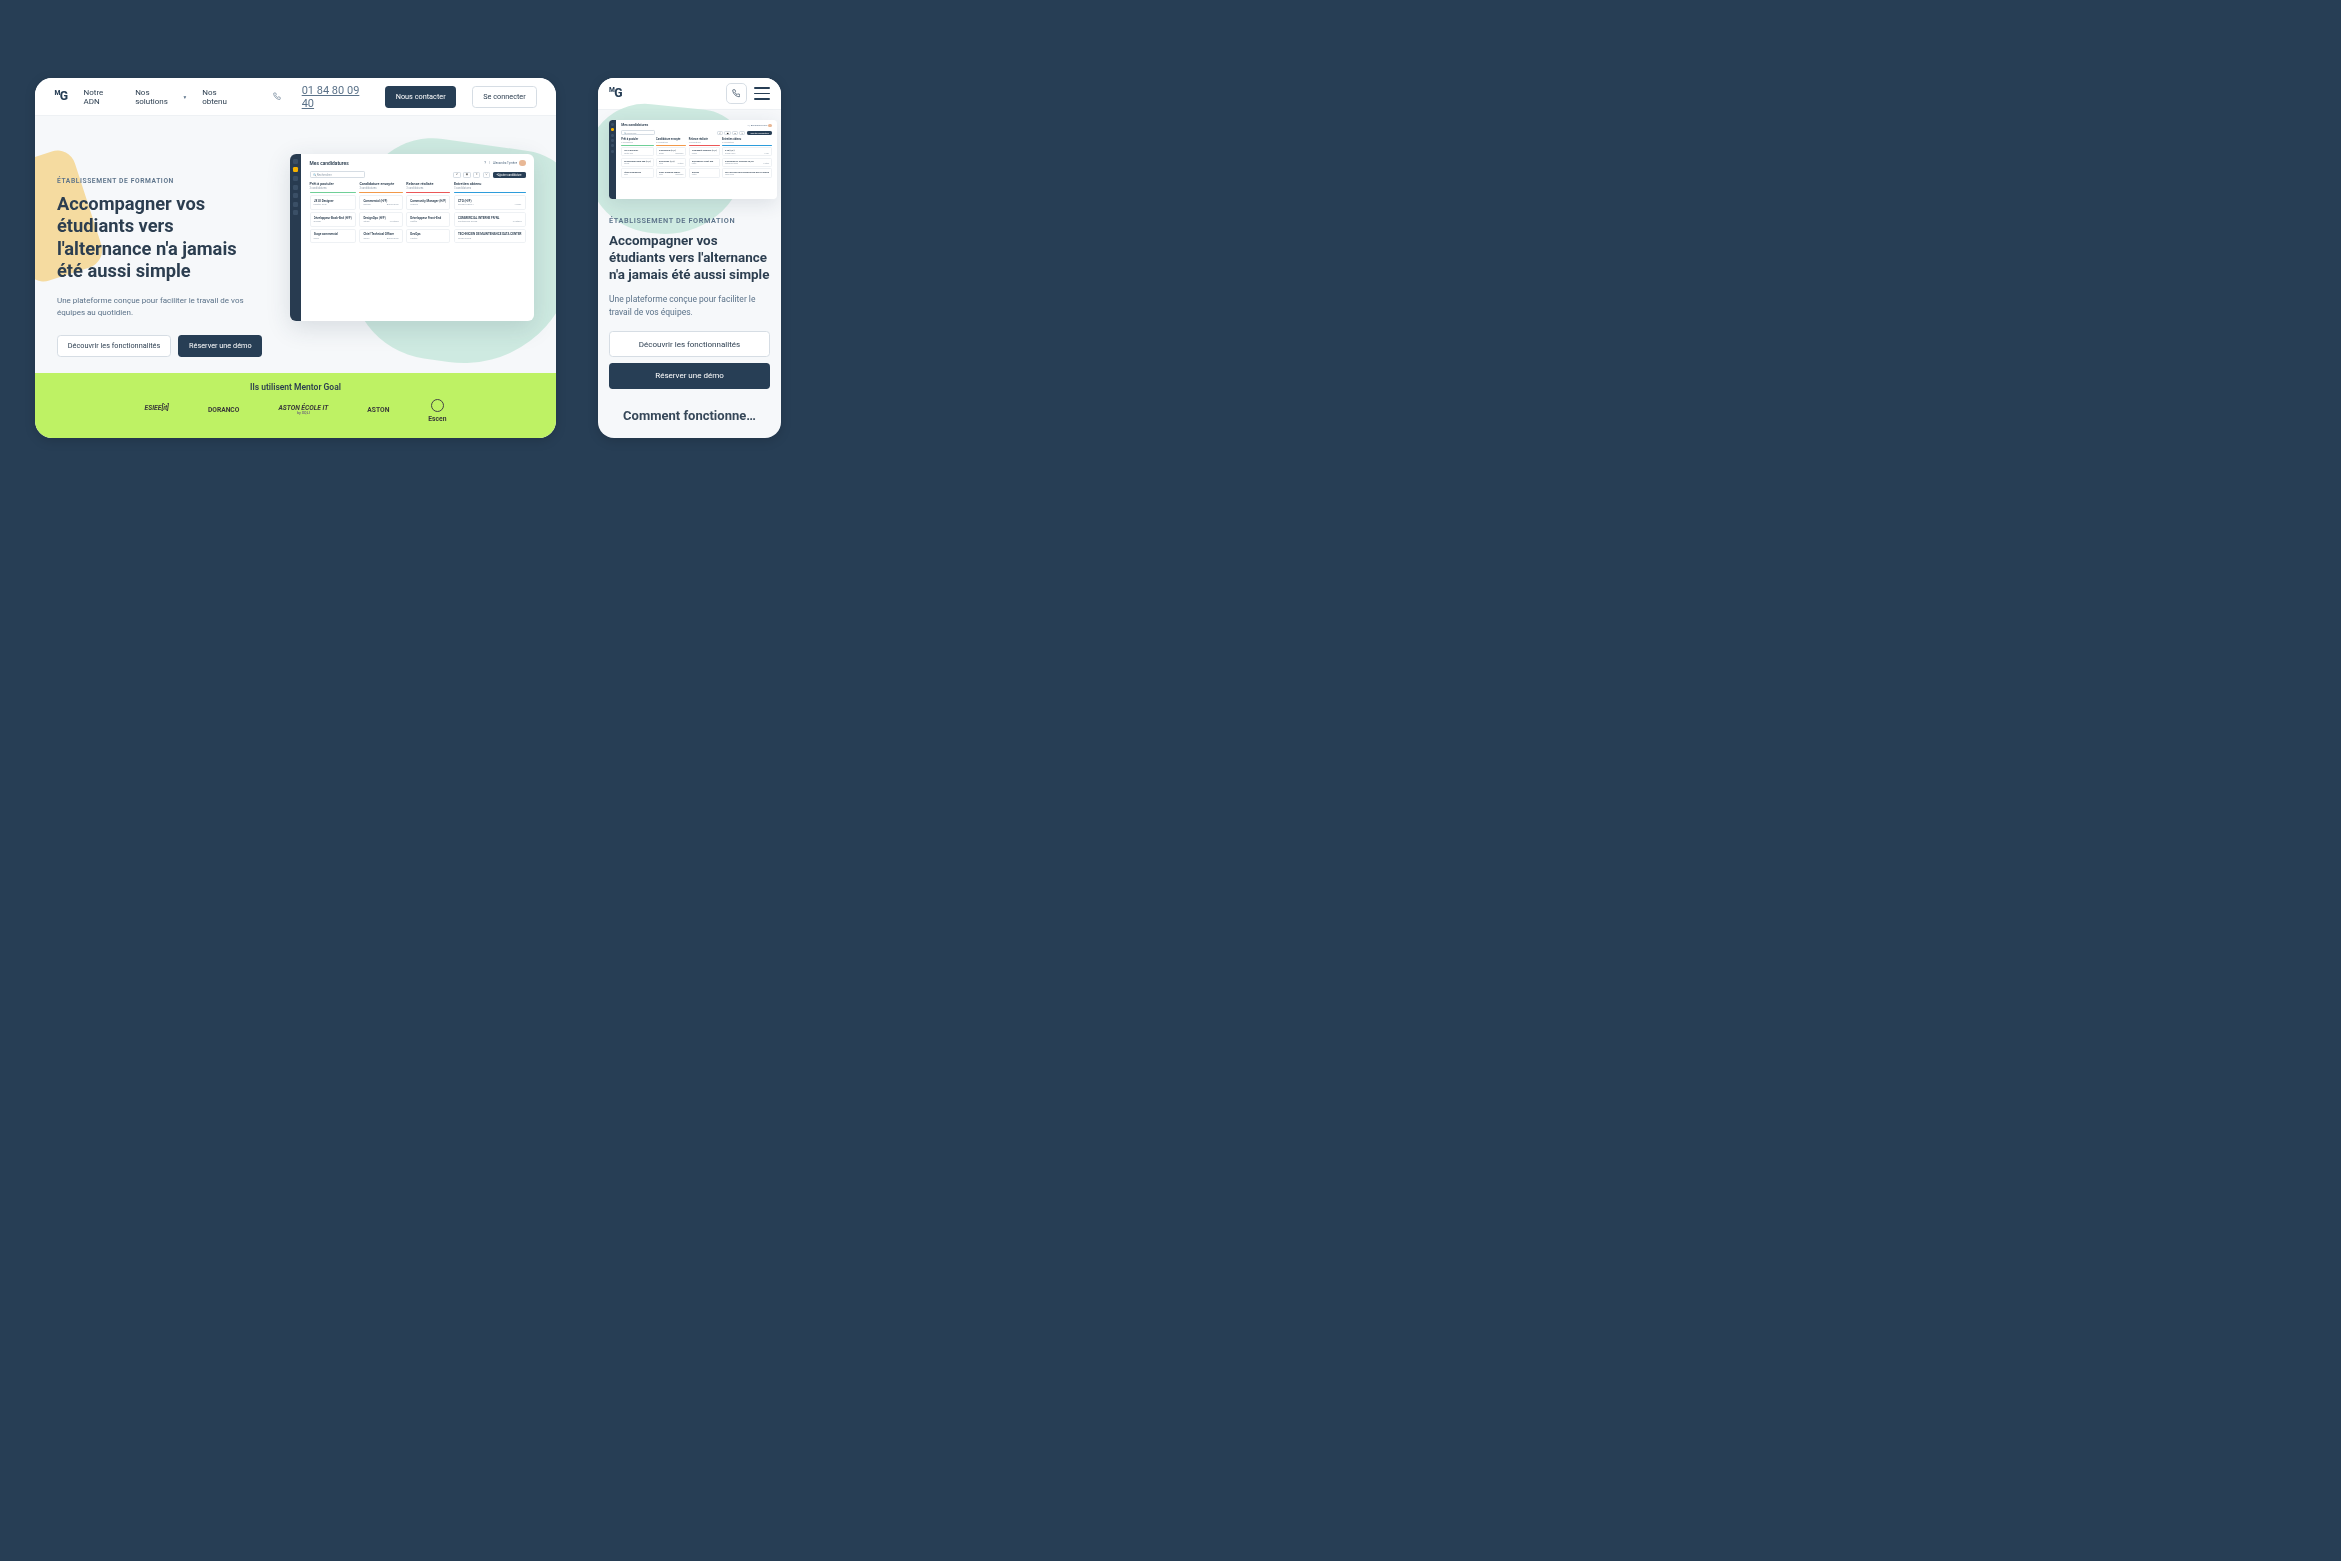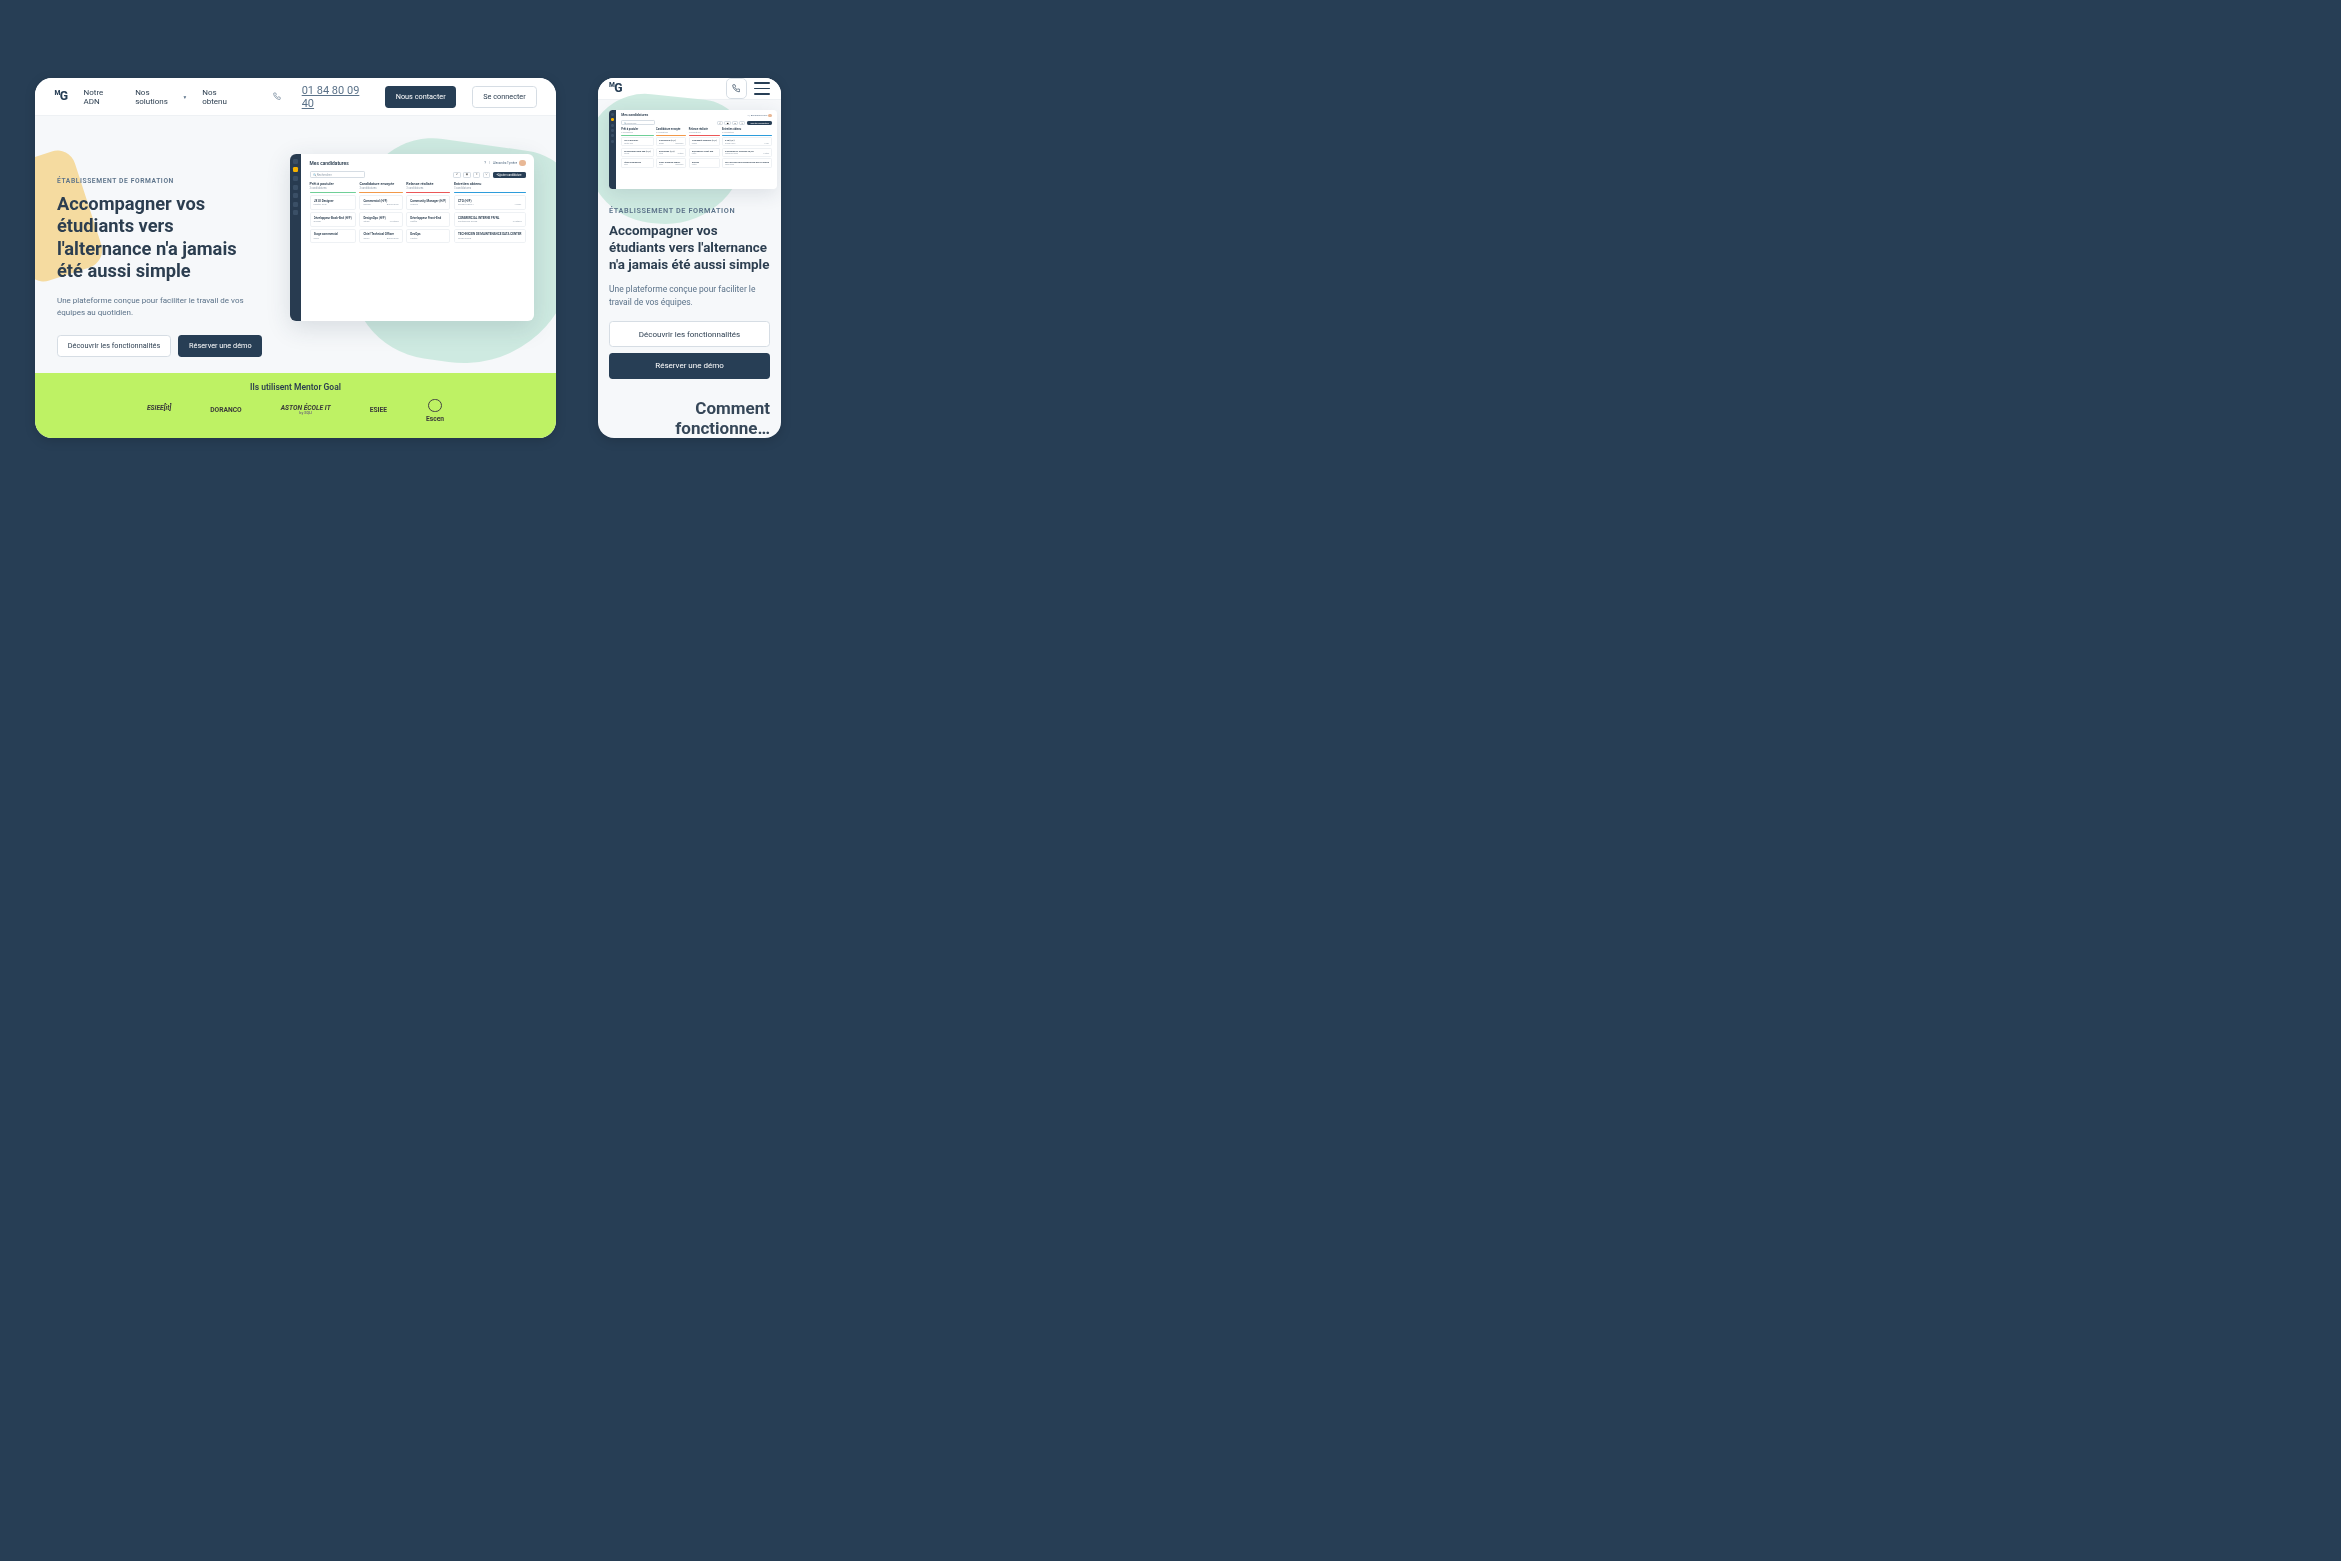--- a/index.html
+++ b/index.html
@@ -295,22 +295,22 @@
 
   .m-text { position: relative; z-index: 2; }
   .m-eyebrow { font-size: 7.3px; letter-spacing: 0.6px; color: var(--muted); font-weight: 600; margin-bottom: 7.3px; }
   .m-title { font-size: 13.4px; line-height: 1.28; font-weight: 700; color: var(--text); margin-bottom: 9.8px; }
   .m-sub { font-size: 8.5px; color: var(--muted); line-height: 1.45; margin-bottom: 13.4px; }
   .m-buttons { display: flex; flex-direction: column; gap: 6.1px; }
   .m-buttons .btn { width: 100%; text-align: center; padding: 7.3px 0; font-size: 8px; }
 
   .m-next-section {
     margin-top: 19.5px;
-    text-align: right;
-    font-size: 17px;
+    text-align: center;
+    font-size: 13px;
     font-weight: 700;
     color: var(--text);
     opacity: .95;
   }
 
   svg.icon { width: 8.5px; height: 8.5px; }
 </style>
 </head>
 <body>
 
@@ -499,21 +499,21 @@
           <small>&nbsp;</small>
         </span>
       <span class="partner-logo" style="font-family:cursive; font-style:normal;align-items:center;">
           <span>DORANCO</span>
         </span>
       <span class="partner-logo">
           <span>ASTON ÉCOLE IT</span>
           <small>by SQLI</small>
         </span>
       <span class="partner-logo" style="font-style:normal;">
-          <span>ESIEE</span>
+          <span>ASTON</span>
         </span>
       <span class="partner-logo" style="flex-direction:column; gap:3.7px; font-style:normal;">
         <span class="logo-circle"></span>
         <span>Escen</span>
       </span>
     </div>
   </div>
 </div>
 
 <div class="mobile-card">

